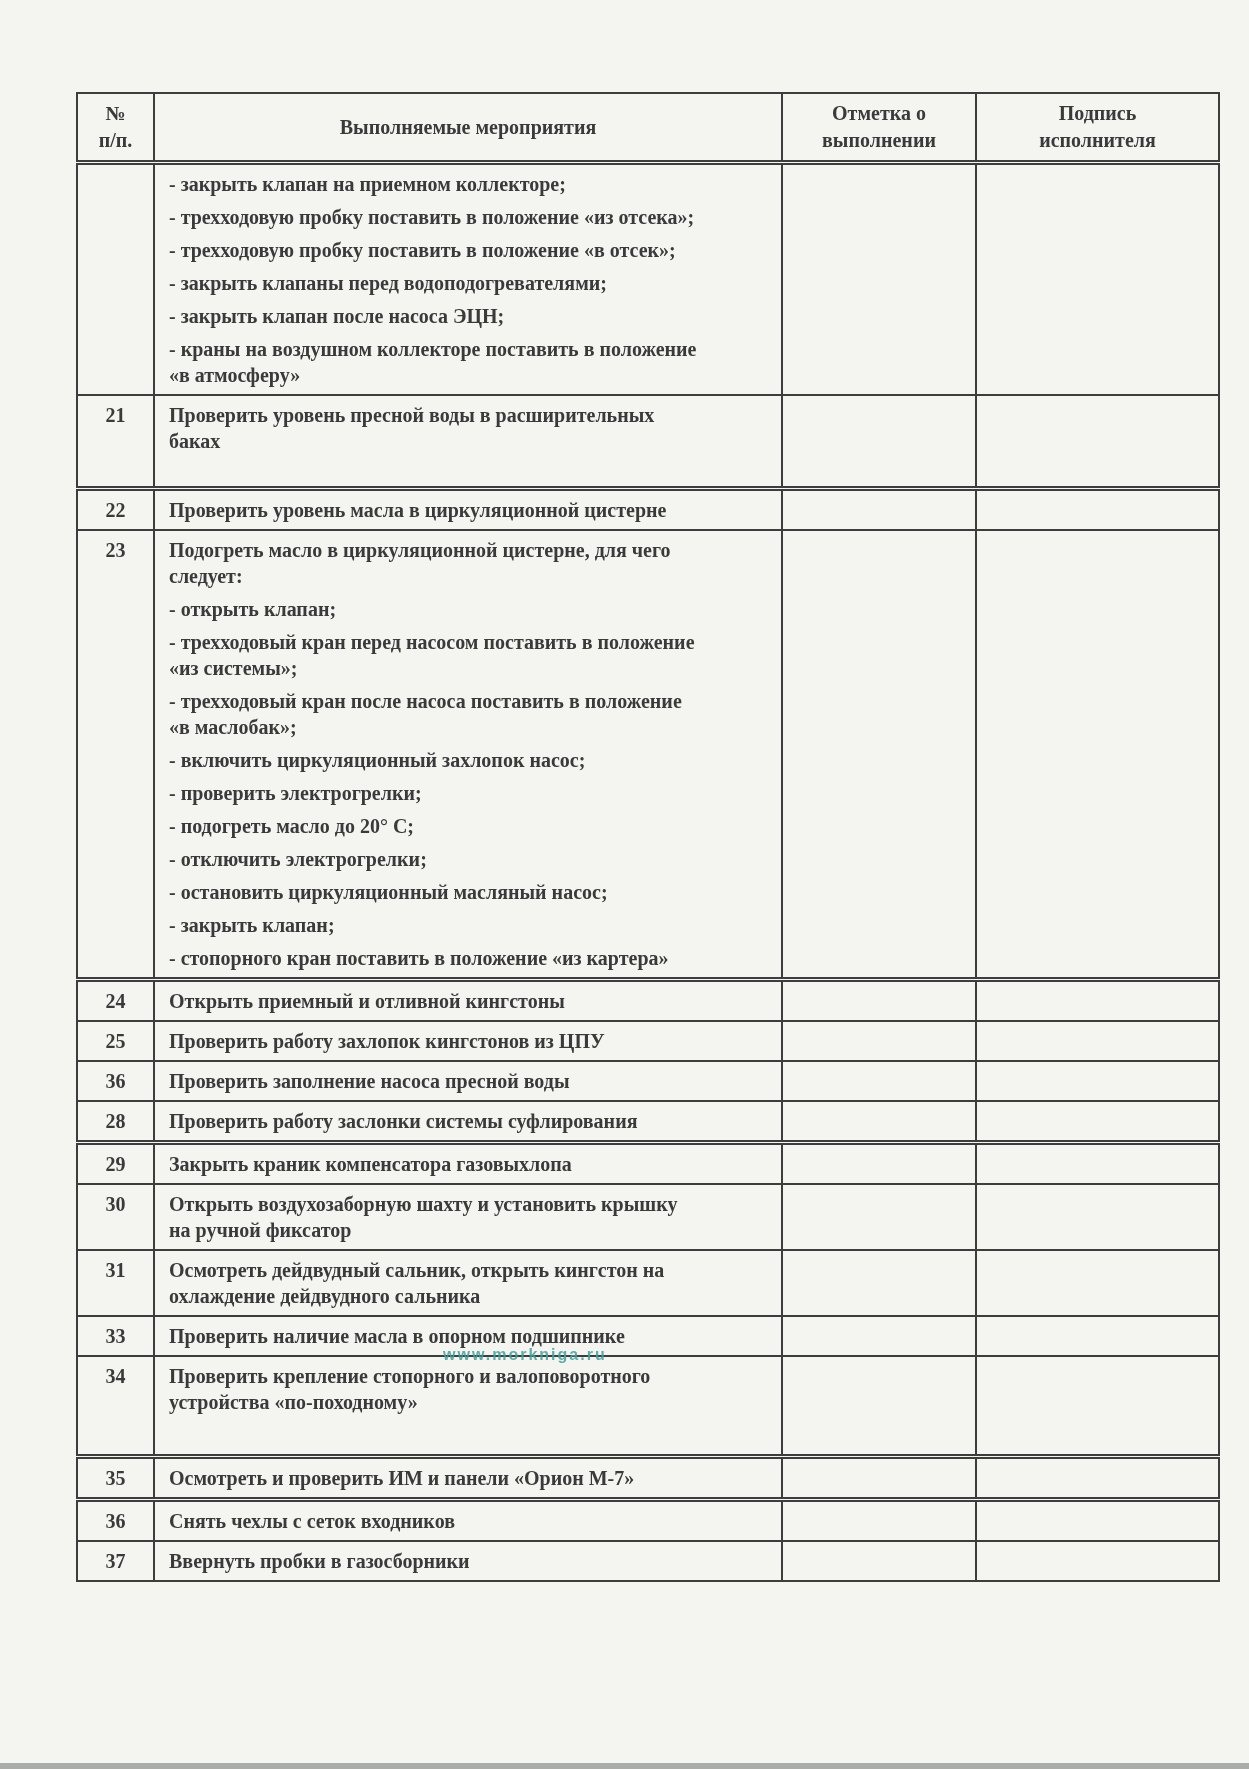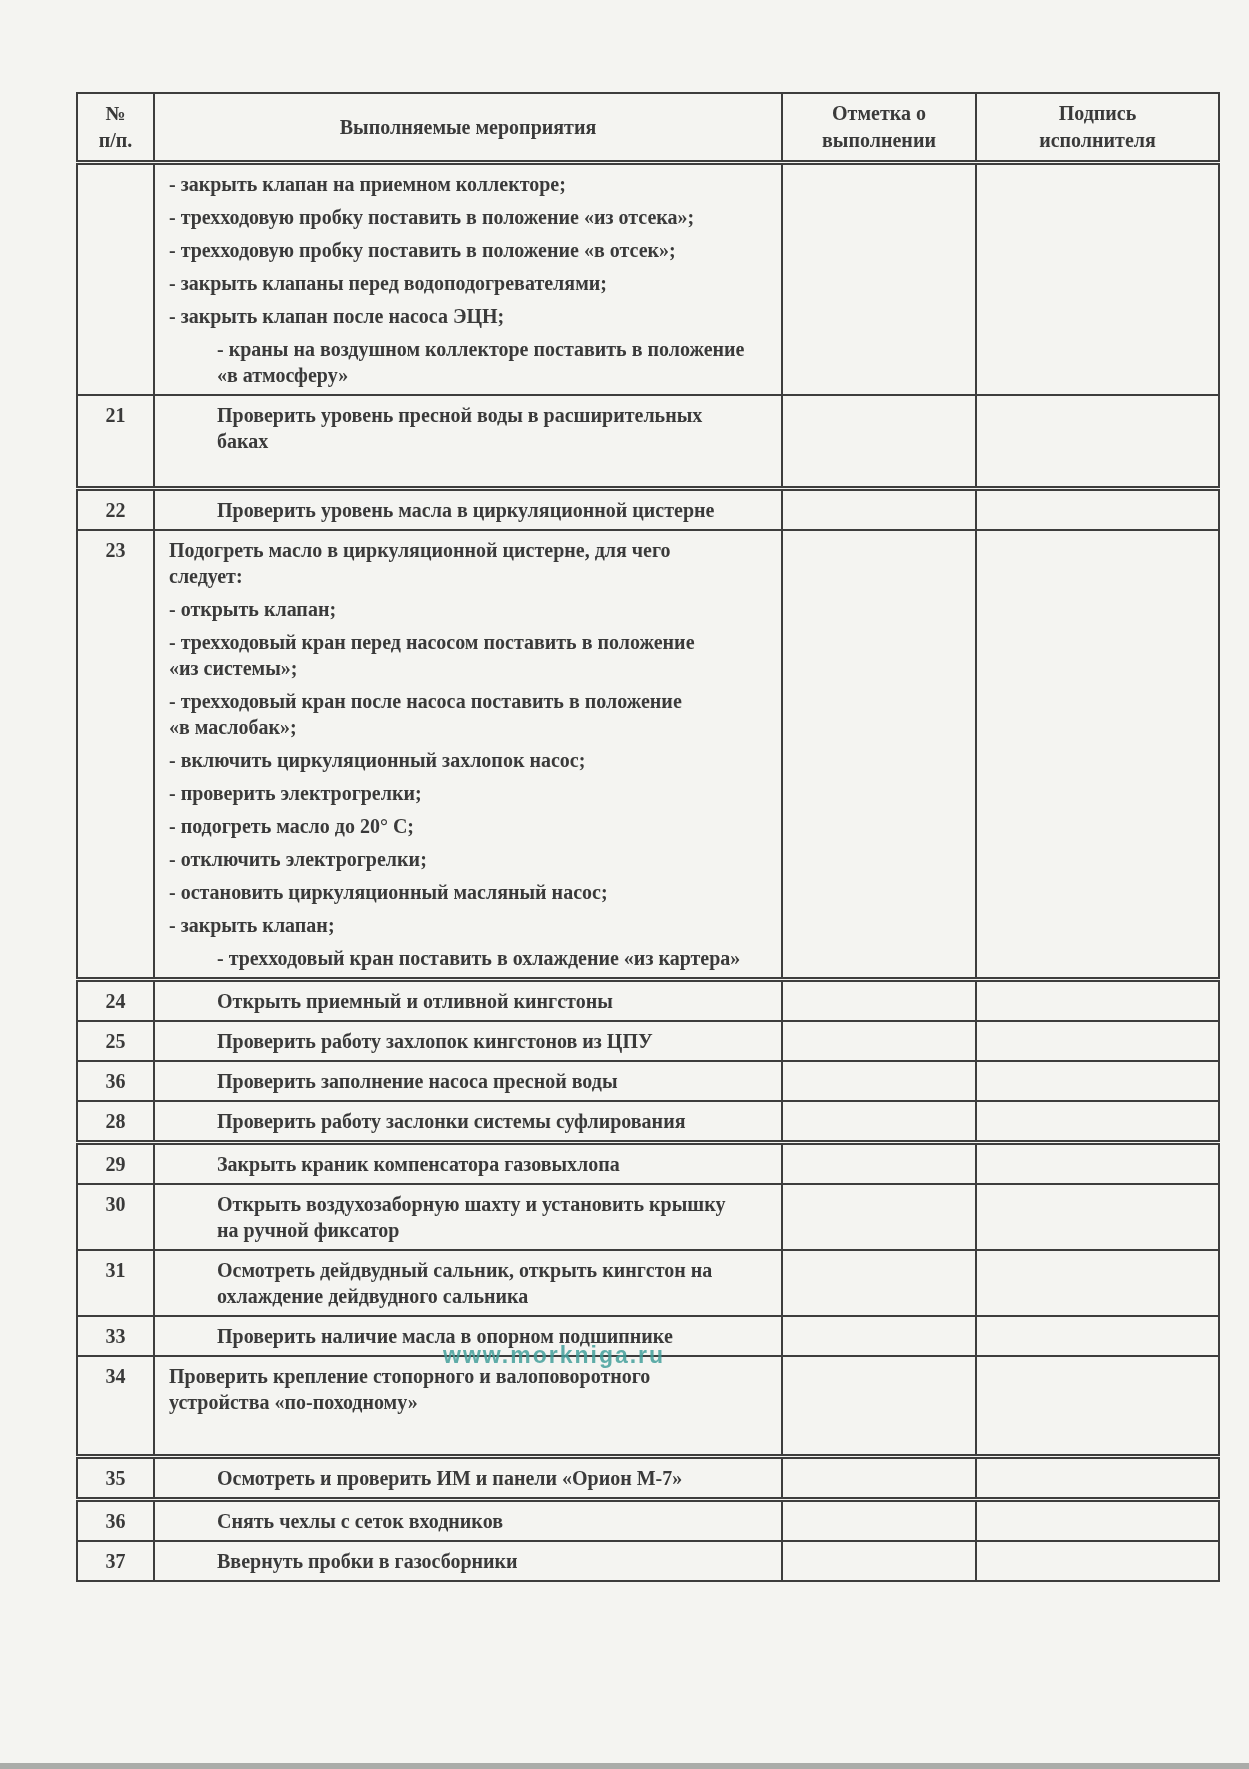--- a/index.html
+++ b/index.html
@@ -51,42 +51,42 @@
     font-size: 20px;
     line-height: 26px;
     padding: 6px 12px 6px 14px;
     position: relative;
   }
   td.mark, td.sign { padding: 6px; }
   p.para {
     margin: 0 0 7px 0;
     white-space: pre-line;
   }
-  p.para:last-child { margin-bottom: 0; margin-left: 48px; }
+  p.para:last-child { margin-bottom: 0; }
 
   
   tbody tr:nth-child(2) td,
   tbody tr:nth-child(13) td { padding-bottom: 32px; }
 
   
   tbody tr:nth-child(3) td,
   tbody tr:nth-child(5) td,
   tbody tr:nth-child(9) td,
   tbody tr:nth-child(14) td,
   tbody tr:nth-child(15) td,
   tbody tr:nth-child(17) td,
   tbody tr:nth-child(18) td { border-top: 5px double #3d3d3d; }
 
   .watermark {
     position: absolute;
     top: -15px;
     left: 288px;
     font-family: "Liberation Sans", sans-serif;
     font-weight: 700;
-    font-size: 23px;
+    font-size: 16px;
     letter-spacing: 2px;
     color: #44a09c;
     opacity: 0.85;
     white-space: nowrap;
     pointer-events: none;
   }
   .bottom-edge {
     position: absolute;
     left: 0;
     right: 0;
@@ -159,21 +159,21 @@
             <p class="para">- трехходовый кран перед насосом поставить в положение
 «из системы»;</p>
             <p class="para">- трехходовый кран после насоса поставить в положение
 «в маслобак»;</p>
             <p class="para">- включить циркуляционный захлопок насос;</p>
             <p class="para">- проверить электрогрелки;</p>
             <p class="para">- подогреть масло до 20° С;</p>
             <p class="para">- отключить электрогрелки;</p>
             <p class="para">- остановить циркуляционный масляный насос;</p>
             <p class="para">- закрыть клапан;</p>
-            <p class="para">- трехходовый кран поставить в охлаждение «из картера»</p>
+            <p class="para">- стопорного кран поставить в положение «из картера»</p>
           </td>
           <td class="mark"></td>
           <td class="sign"></td>
         </tr>
         <tr>
           <td class="num">24</td>
           <td class="activity">
             <p class="para">Открыть приемный и отливной кингстоны</p>
           </td>
           <td class="mark"></td>

